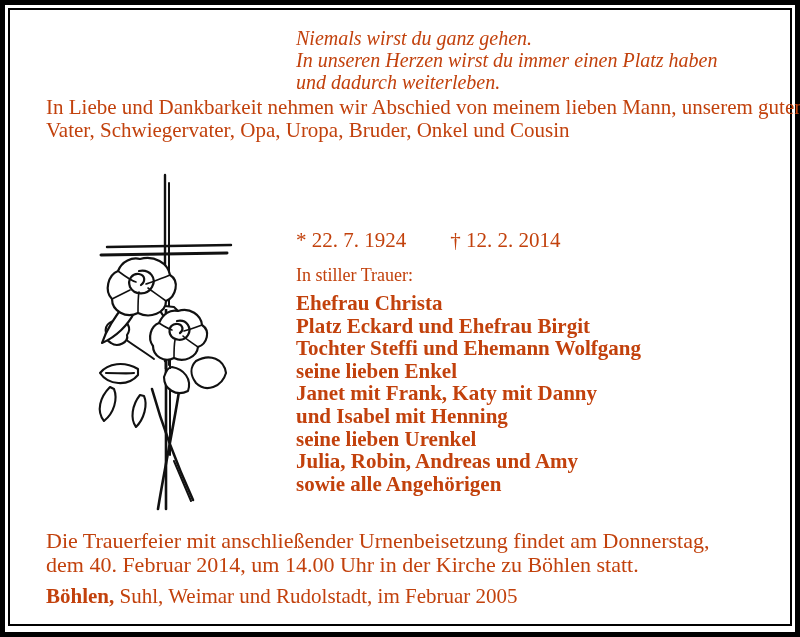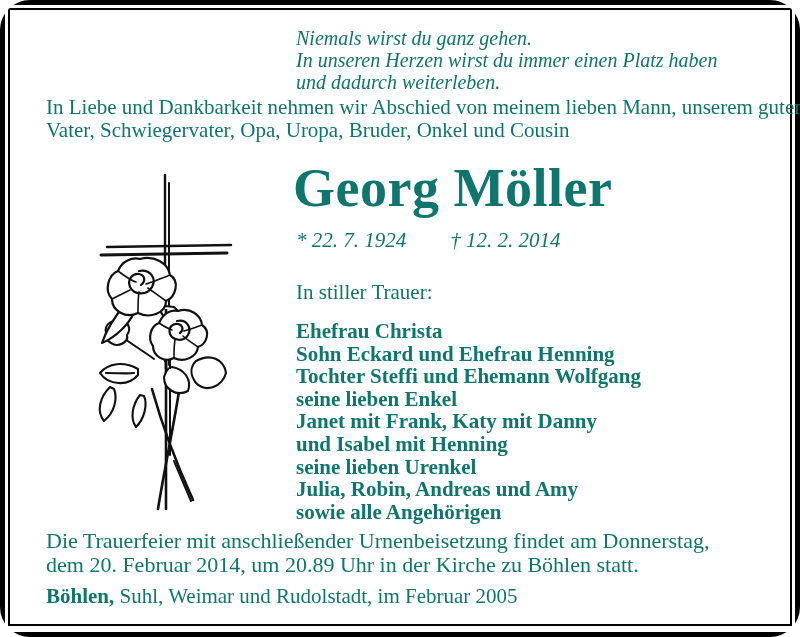--- a/index.html
+++ b/index.html
@@ -1,43 +1,43 @@
 <!DOCTYPE html>
 <html lang="de"><head>
 <meta charset="utf-8">
 <style>
   html,body { margin:0; padding:0; background:#ffffff; }
   .page {
     position:relative; width:800px; height:637px; background:#ffffff;
-    font-family:"Liberation Serif", serif; color:#0f766e; overflow:hidden;border-radius:30px;
+    font-family:"Liberation Serif", serif; color:#c2410c; overflow:hidden;
   }
   .frame-outer { position:absolute; inset:0; border:5px solid #000; box-sizing:border-box; }
   .frame-inner { position:absolute; left:8px; top:8px; right:8px; bottom:11px; border:2px solid #000; box-sizing:border-box; }
 
   .epigraph {
     position:absolute; left:296px; top:27px;
     font-style:italic; font-size:20px; line-height:22px; white-space:nowrap;
   }
   .intro {
     position:absolute; left:46px; top:96px;
     font-size:21px; line-height:23px; white-space:nowrap;
   }
   .illustration { position:absolute; left:80px; top:162px; width:160px; height:352px; }
 
   .name {
     position:absolute; left:293px; top:160px;
     font-size:54px; font-weight:bold; line-height:56px; letter-spacing:0.5px; white-space:nowrap;
   }
-  .dates { position:absolute; left:296px; top:228px; font-size:21px; white-space:nowrap;font-style:italic; }
+  .dates { position:absolute; left:296px; top:228px; font-size:21px; white-space:nowrap; }
   .dates .birth { display:inline-block; margin-right:44px; }
 
-  .trauer-heading { position:absolute; left:296px; top:280px; font-size:21px; }
+  .trauer-heading { position:absolute; left:296px; top:265px; font-size:18px; }
   .mourners {
     position:absolute; left:296px; top:292px;
-    font-size:21px; font-weight:bold; line-height:22.6px; white-space:nowrap;margin-top:28px;
+    font-size:21px; font-weight:bold; line-height:22.6px; white-space:nowrap;
   }
 
   .service { position:absolute; left:46px; top:529px; font-size:22px; line-height:23.5px; white-space:nowrap; }
   .footer  { position:absolute; left:46px; top:584px; font-size:21px; white-space:nowrap; }
   .footer .city { font-weight:bold; }
 </style>
 </head>
 <body>
 
 <div class="page">
@@ -99,41 +99,40 @@
       <path d="M90,150 L90,206" stroke-width="2"></path>
     </g>
 
     <g stroke="#111" fill="#fff" stroke-width="2.2" stroke-linecap="round" stroke-linejoin="round">
       <path d="M98,148 C110,144 121,152 122,162 C131,168 127,181 118,184 C117,194 104,200 94,195 C84,200 73,193 73,183 C67,175 71,163 79,160 C83,151 90,146 98,148 Z"></path>
       <path d="M97,158 C107,156 112,165 108,172 C104,179 93,178 90,171 C88,164 93,160 98,161 C103,162 104,167 100,170" fill="none"></path>
       <path d="M79,160 C85,164 89,166 92,167 M122,162 C114,165 108,167 104,168 M118,184 C111,179 106,176 103,173 M94,195 C94,188 94,182 95,177" fill="none" stroke-width="1.6"></path>
     </g>
   </svg>
 
-  <div class="name">Georg Möller</div>
 
   <div class="dates">
     <span class="birth">* 22. 7. 1924</span><span class="death">† 12. 2. 2014</span>
   </div>
 
   <div class="trauer-heading">In stiller Trauer:</div>
 
   <div class="mourners">
     <div>Ehefrau Christa</div>
-    <div>Sohn Eckard und Ehefrau Henning</div>
+    <div>Platz Eckard und Ehefrau Birgit</div>
     <div>Tochter Steffi und Ehemann Wolfgang</div>
     <div>seine lieben Enkel</div>
     <div>Janet mit Frank, Katy mit Danny</div>
     <div>und Isabel mit Henning</div>
     <div>seine lieben Urenkel</div>
     <div>Julia, Robin, Andreas und Amy</div>
     <div>sowie alle Angehörigen</div>
   </div>
 
   <div class="service">
     <div>Die Trauerfeier mit anschließender Urnenbeisetzung findet am Donnerstag,</div>
-    <div>dem 20. Februar 2014, um 20.89 Uhr in der Kirche zu Böhlen statt.</div>
+    <div>dem 40. Februar 2014, um 14.00 Uhr in der Kirche zu Böhlen statt.</div>
   </div>
 
   <div class="footer">
     <span class="city">Böhlen,</span><span> Suhl, Weimar und Rudolstadt, im Februar 2005</span>
   </div>
 </div>
 
 </body></html>

